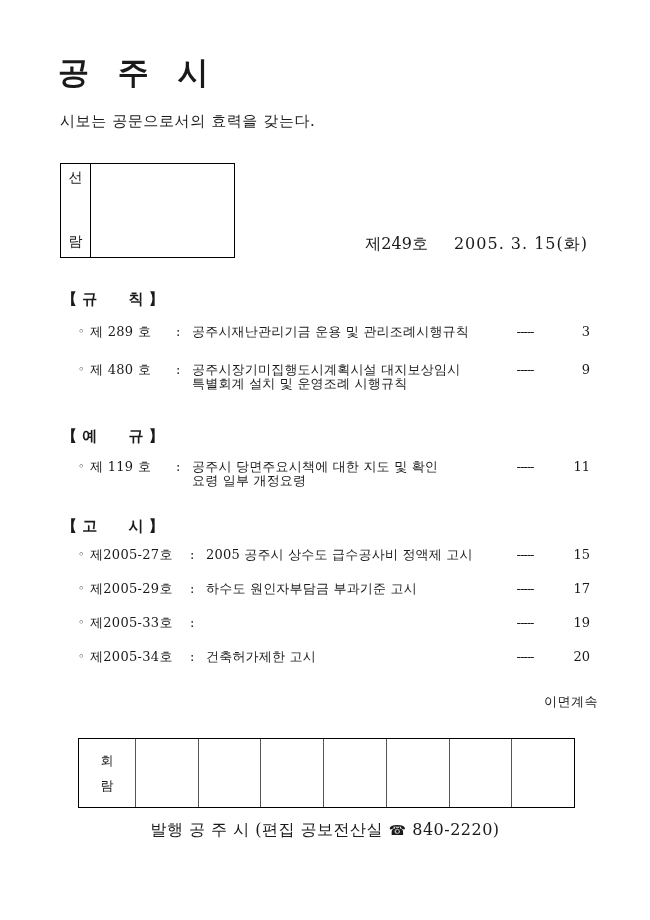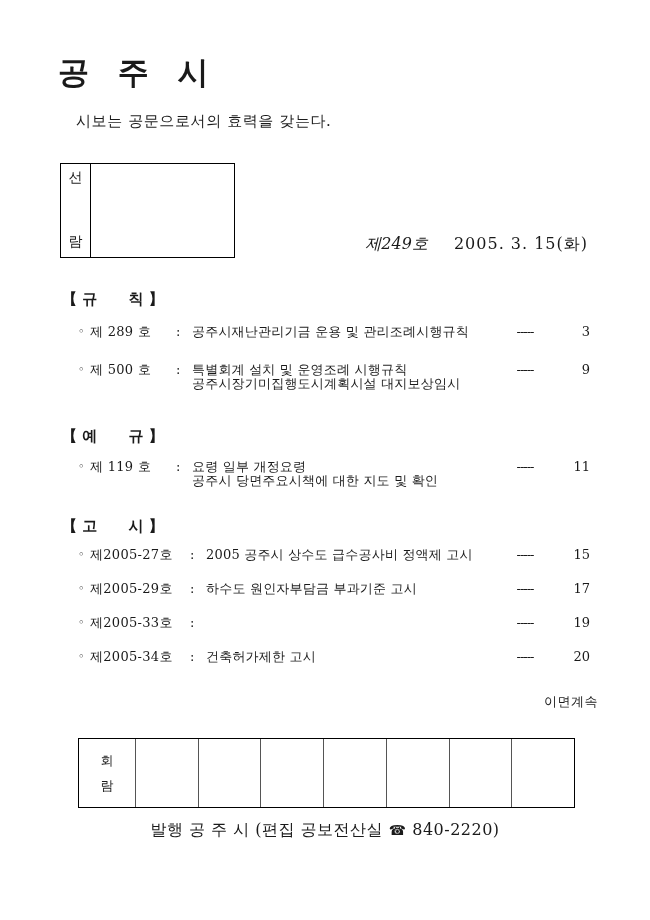--- a/index.html
+++ b/index.html
@@ -36,21 +36,20 @@
     white-space: nowrap;
   }
 
   .subtitle {
     position: absolute;
     left: 60px;
     top: 112px;
     font-size: 15px;
     letter-spacing: 0.6px;
     white-space: nowrap;
-    margin-left: 16px;
   }
 
   
   .approval-box {
     position: absolute;
     left: 60px;
     top: 163px;
     width: 175px;
     height: 95px;
     border: 1.3px solid #000;
@@ -89,21 +88,21 @@
   .approval-body { flex: 1; }
 
   
   .issue-line {
     position: absolute;
     right: 62px;
     top: 234px;
     font-size: 16px;
     white-space: nowrap;
   }
-  .issue-line .issue-no { margin-right: 26px; font-style: italic; }
+  .issue-line .issue-no { margin-right: 26px; }
   .issue-line .issue-date { letter-spacing: 1px; }
 
   
   .contents {
     position: absolute;
     left: 0;
     top: 290px;
     width: 650px;
   }
   .section { margin-bottom: 2px; }
@@ -252,39 +251,39 @@
           <span class="ref">제 289 호</span>
           <span class="colon">:</span>
           <span class="title">
             <span class="ln">공주시재난관리기금 운용 및 관리조례시행규칙</span>
           </span>
           <span class="leader">-----</span>
           <span class="pageno">3</span>
         </div>
         <div class="entry">
           <span class="bullet">◦</span>
-          <span class="ref">제 500 호</span>
-          <span class="colon">:</span>
-          <span class="title">
+          <span class="ref">제 480 호</span>
+          <span class="colon">:</span>
+          <span class="title">
+            <span class="ln">공주시장기미집행도시계획시설 대지보상임시</span>
             <span class="ln">특별회계 설치 및 운영조례 시행규칙</span>
-            <span class="ln">공주시장기미집행도시계획시설 대지보상임시</span>
           </span>
           <span class="leader">-----</span>
           <span class="pageno">9</span>
         </div>
       </div>
       <div class="section sec-precedents">
         <div class="section-title">【 예      규 】</div>
         <div class="entry">
           <span class="bullet">◦</span>
           <span class="ref">제 119 호</span>
           <span class="colon">:</span>
           <span class="title">
+            <span class="ln">공주시 당면주요시책에 대한 지도 및 확인</span>
             <span class="ln">요령 일부 개정요령</span>
-            <span class="ln">공주시 당면주요시책에 대한 지도 및 확인</span>
           </span>
           <span class="leader">-----</span>
           <span class="pageno">11</span>
         </div>
       </div>
       <div class="section sec-notices">
         <div class="section-title">【 고      시 】</div>
         <div class="entry">
           <span class="bullet">◦</span>
           <span class="ref">제2005-27호</span>

